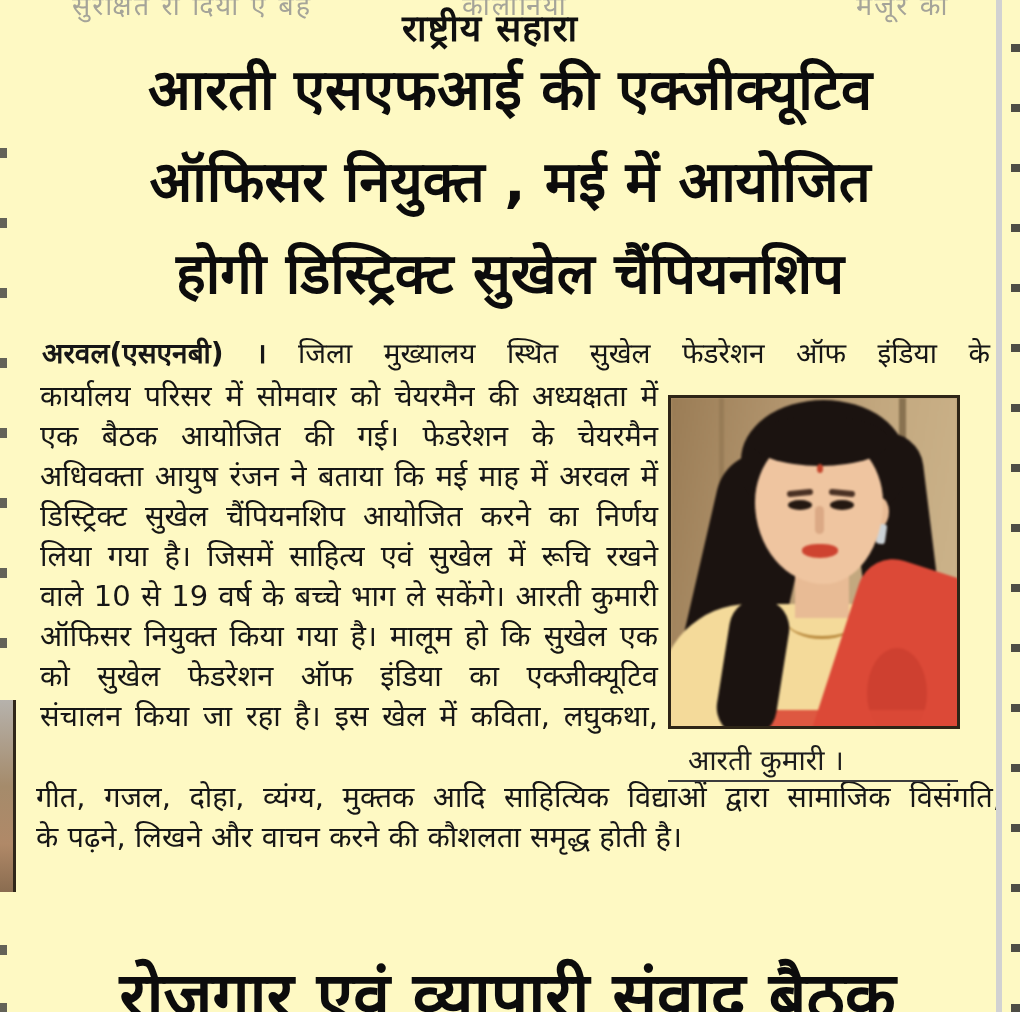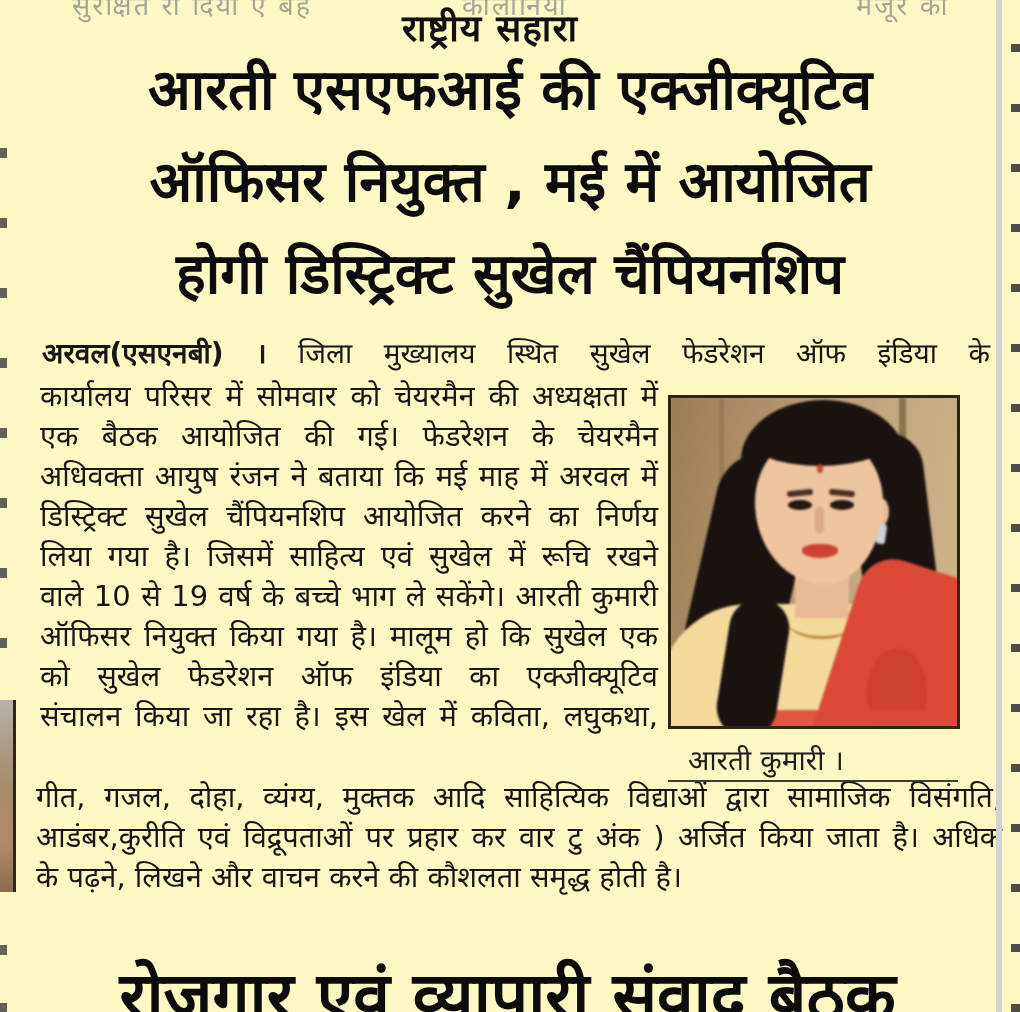--- a/index.html
+++ b/index.html
@@ -130,21 +130,20 @@
       <div class="body-line">डिस्ट्रिक्ट सुखेल चैंपियनशिप आयोजित करने का निर्णय</div>
       <div class="body-line">लिया गया है। जिसमें साहित्य एवं सुखेल में रूचि रखने</div>
       <div class="body-line">वाले 10 से 19 वर्ष के बच्चे भाग ले सकेंगे। आरती कुमारी</div>
       <div class="body-line">ऑफिसर नियुक्त किया गया है। मालूम हो कि सुखेल एक</div>
       <div class="body-line">को सुखेल फेडरेशन ऑफ इंडिया का एक्जीक्यूटिव</div>
       <div class="body-line">संचालन किया जा रहा है। इस खेल में कविता, लघुकथा,</div>
     </div>
 
   <div id="full-lines">
       <div class="body-line">गीत, गजल, दोहा, व्यंग्य, मुक्तक आदि साहित्यिक विद्याओं द्वारा सामाजिक विसंगति,</div>
-      <div class="body-line">आडंबर,कुरीति एवं विद्रूपताओं पर प्रहार कर वार टु अंक ) अर्जित किया जाता है। अधिक</div>
       <div class="body-line">के पढ़ने, लिखने और वाचन करने की कौशलता समृद्ध होती है।</div>
     </div>
 
   <div id="photo-frame">
     <div id="photo-scene">
       <div class="bg-base"></div>
       <div class="door-line"></div>
       <div class="door-line2"></div>
       <div class="hair-left"></div>
       <div class="hair-right"></div>

